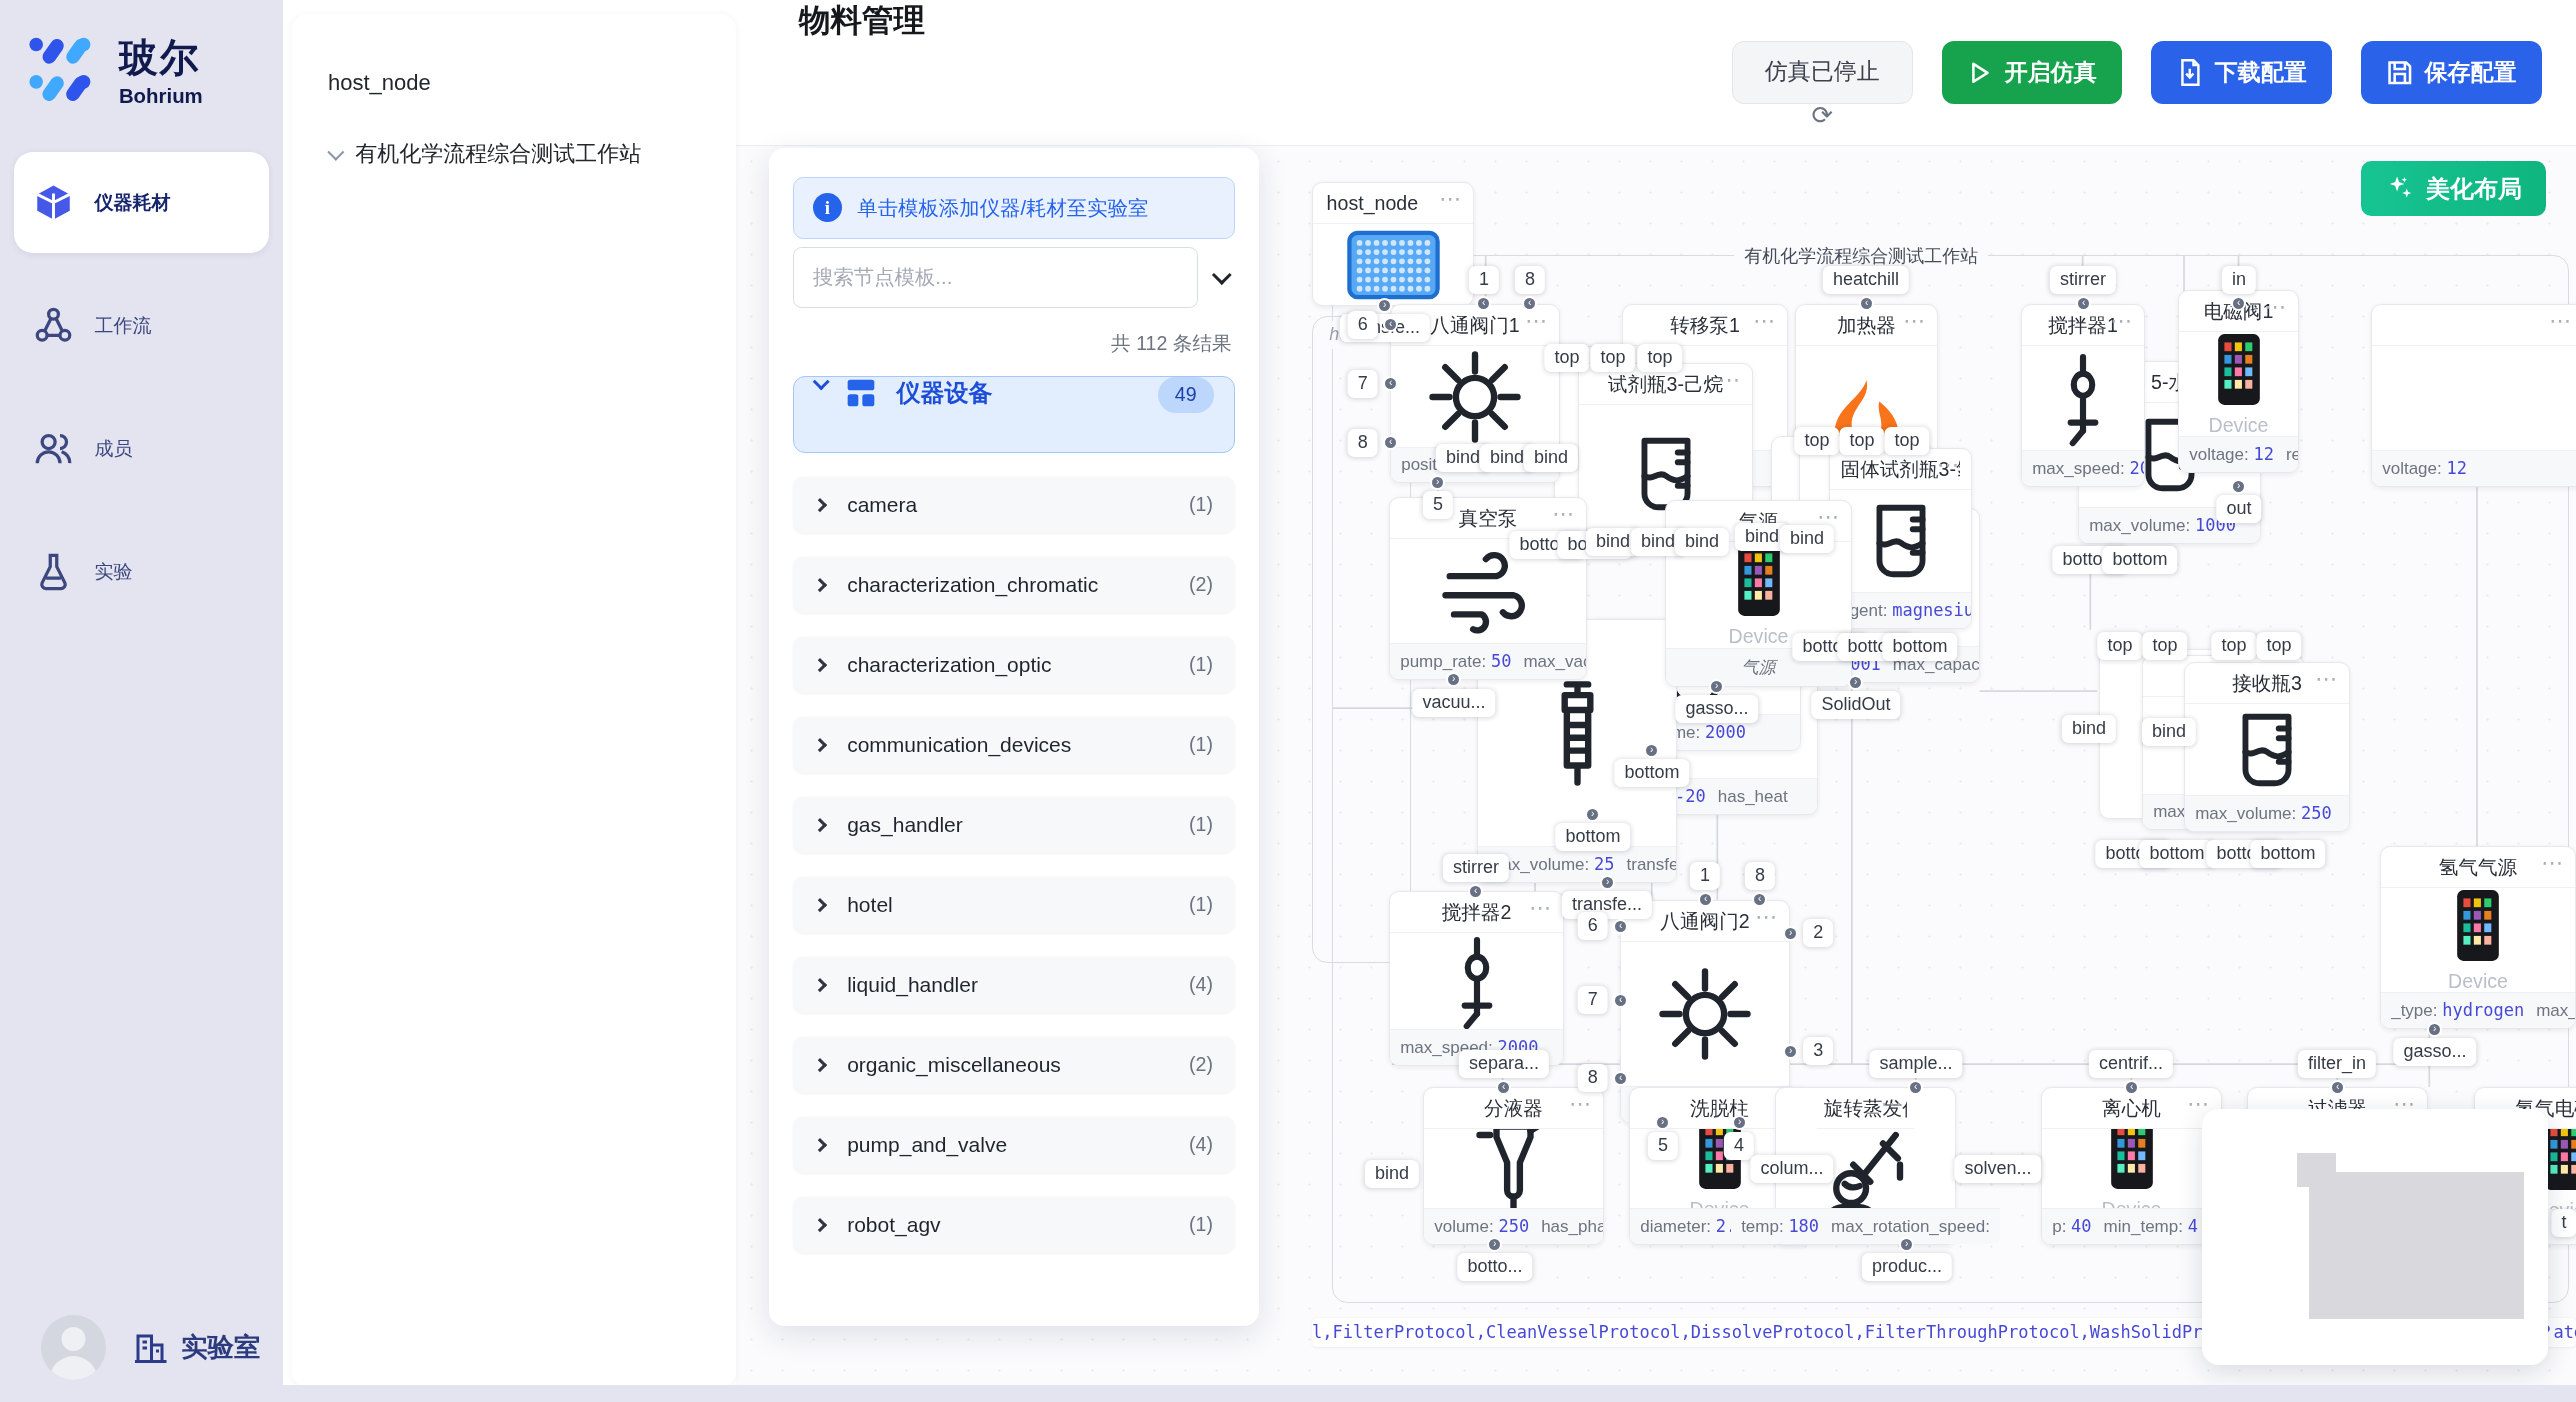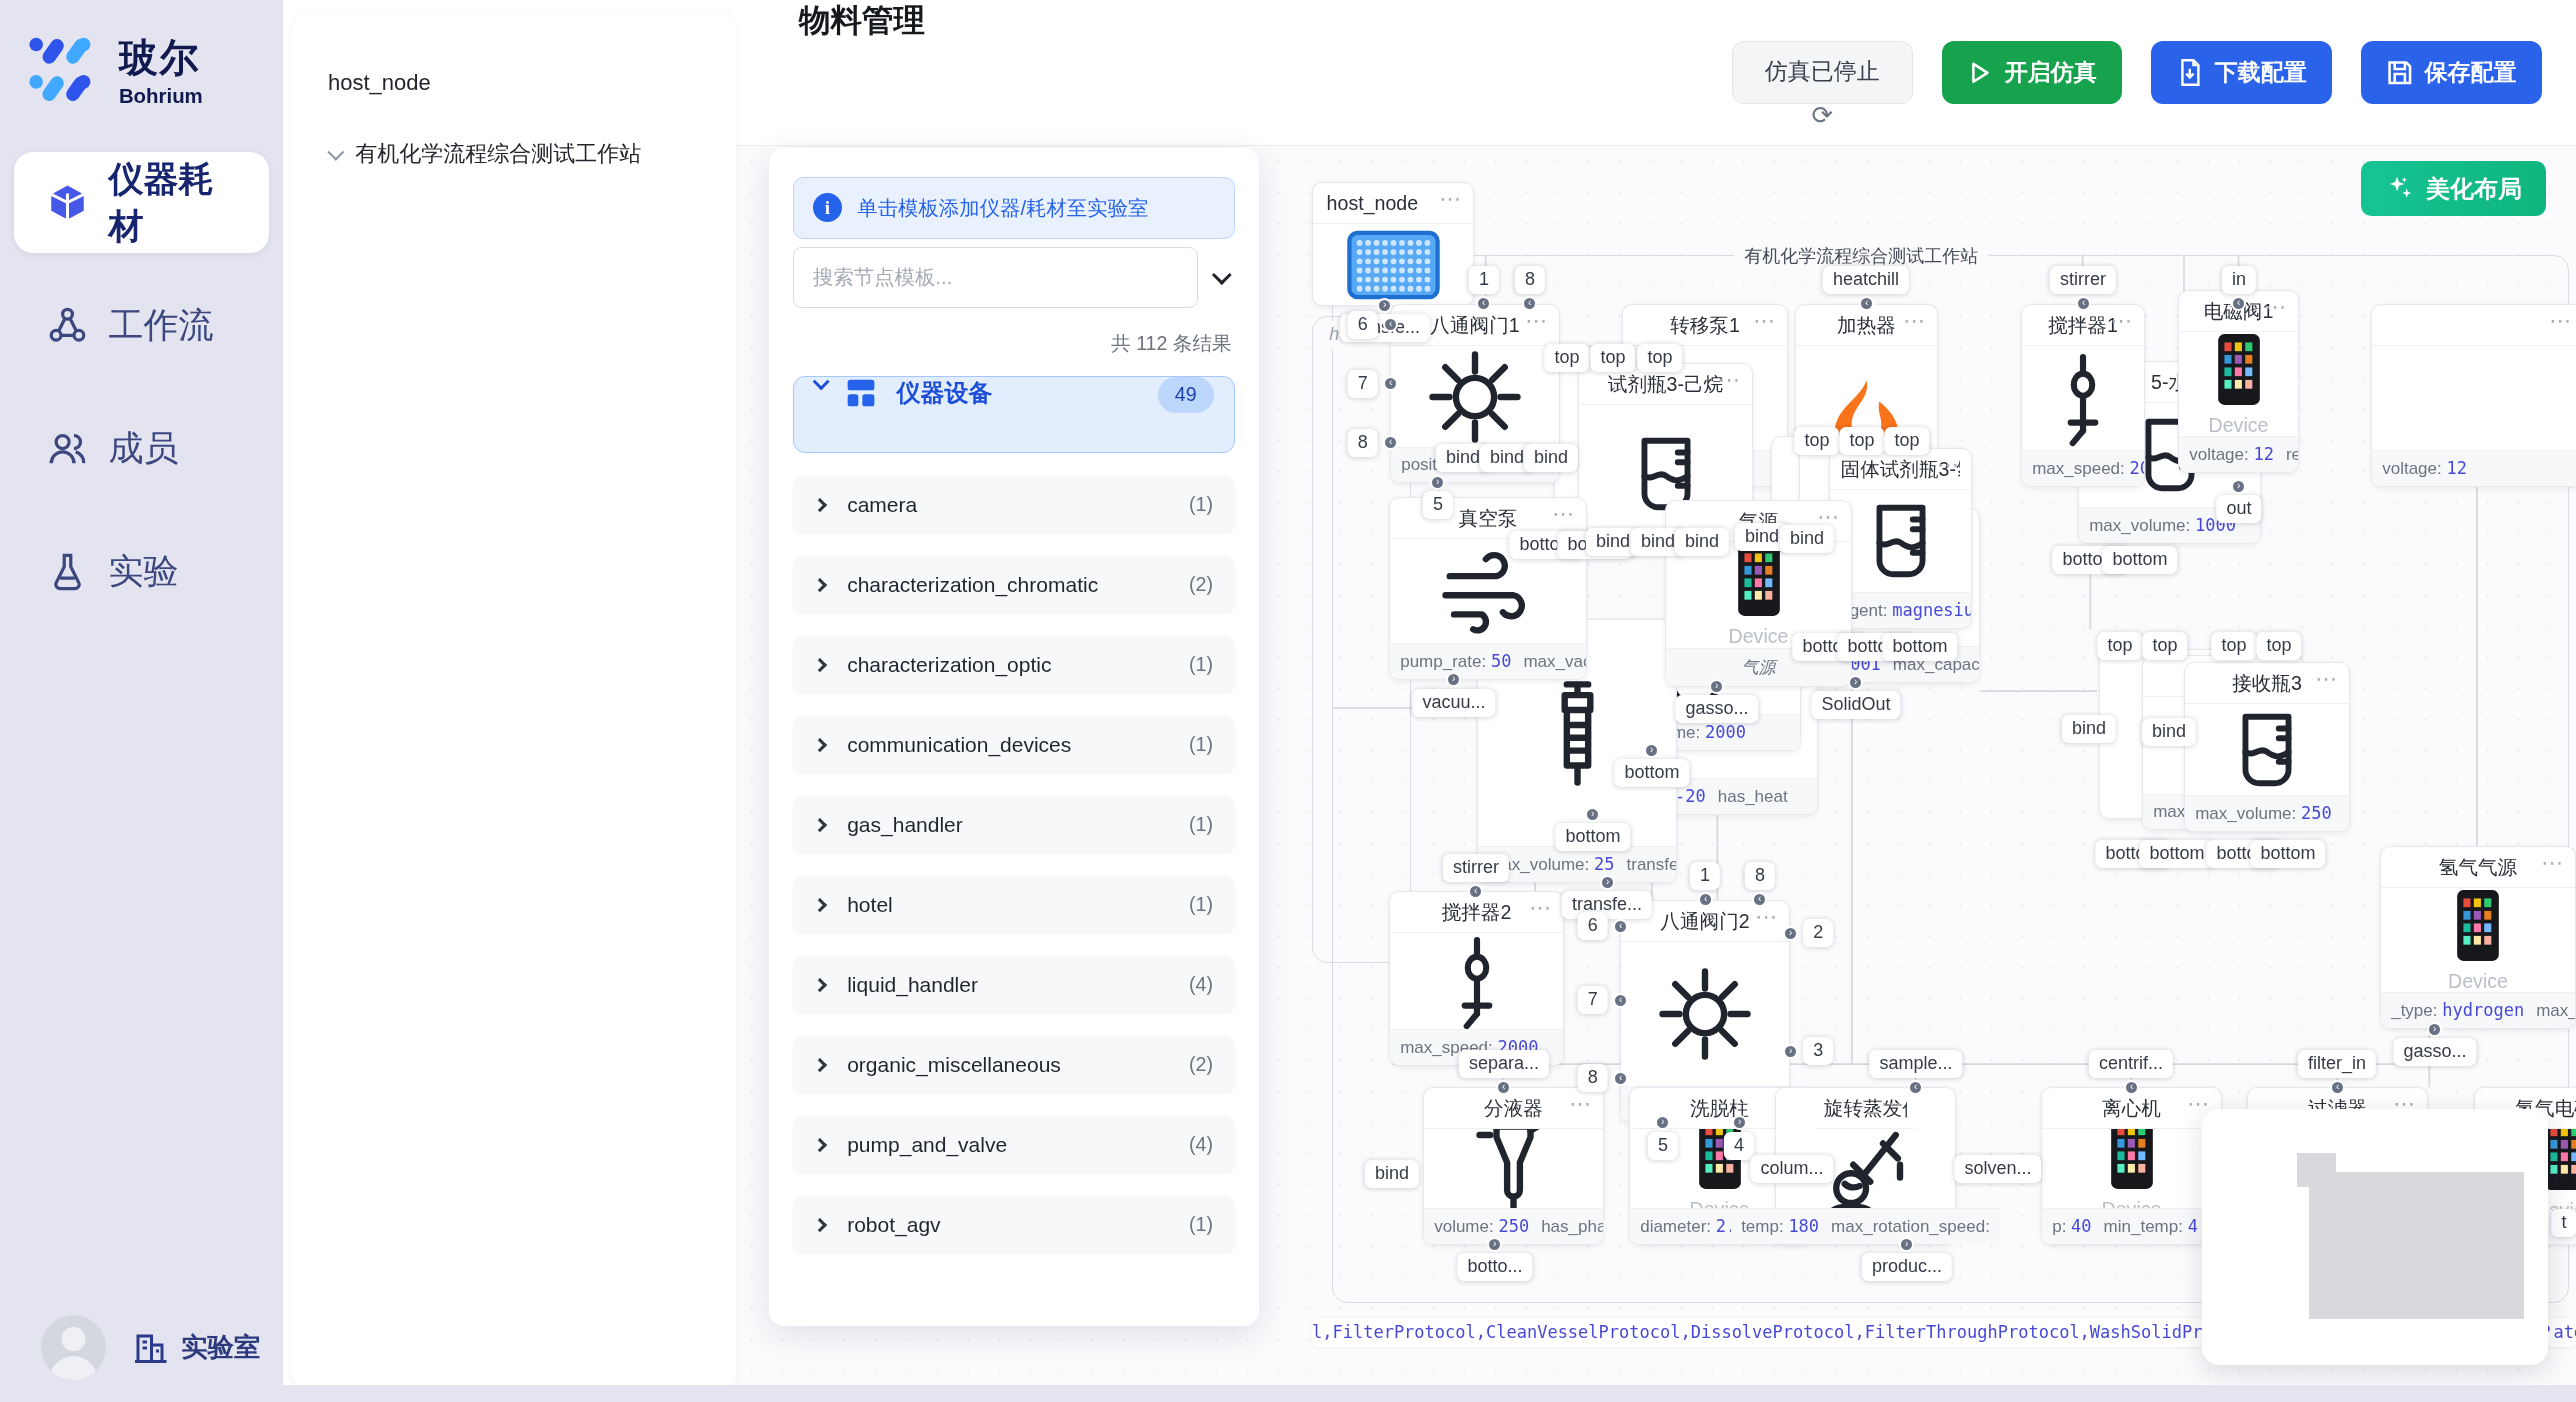--- a/index.html
+++ b/index.html
@@ -6,22 +6,22 @@
   html,body { width:2576px; height:1402px; }
   body { font-family:"Liberation Sans","DejaVu Sans",sans-serif; background:#e4e5ef; overflow:hidden; }
   #app { position:relative; width:2576px; height:1402px; }
 
   
   .sidebar { position:absolute; left:0; top:0; width:283px; height:1402px; background:#e3e4ef; z-index:40; }
   .logo { display:flex; align-items:center; gap:15.3px; padding:31px 0 0 25.6px; }
   .logo-txt .logo-t { font-size:39px; font-weight:bold; color:#101a4e; letter-spacing:1.7px; }
   .logo-txt .logo-s { font-size:20.4px; font-weight:bold; color:#101a4e; margin-top:1.7px; }
   .side-nav { margin-top:44px; padding:0 13.6px; }
-  .side-item { display:flex; align-items:center; gap:22px; height:101px; padding:0 34px; border-radius:19px;
-               font-size:35px; color:#3c477f; cursor:pointer; margin-bottom:22px; }
+  .side-item { display:flex; align-items:center; gap:22px; height:101px; padding:0 20px; border-radius:19px;
+               font-size:19px; color:#3c477f; cursor:pointer; margin-bottom:22px; }
   .side-item.active { background:#ffffff; color:#17256e; font-weight:bold; box-shadow:0 1.7px 6.8px rgba(40,50,120,.08); }
   .side-item .ic { width:39px; height:39px; display:flex; align-items:center; justify-content:center; }
   .side-foot { position:absolute; left:0; bottom:22px; width:283px; display:flex; align-items:center; gap:25.6px; padding-left:41px; }
   .avatar { width:65px; height:65px; border-radius:50%; background:#d4d7e0; display:flex; align-items:flex-end; justify-content:center; overflow:hidden; }
   .lab { display:flex; align-items:center; gap:13.6px; font-size:26.4px; color:#2c3a7e; font-weight:bold; cursor:pointer; }
 
   
   .tree-panel { position:absolute; left:292px; top:13.6px; width:444px; height:1373px; background:#ffffff; border-radius:15.3px; z-index:30; box-shadow:0 1.7px 8.5px rgba(30,40,90,.05); }
   .tree-head { display:flex; align-items:center; padding:49px 29px 0 36px; }
   .tree-title { font-size:26.4px; font-weight:bold; color:#16181d; }

